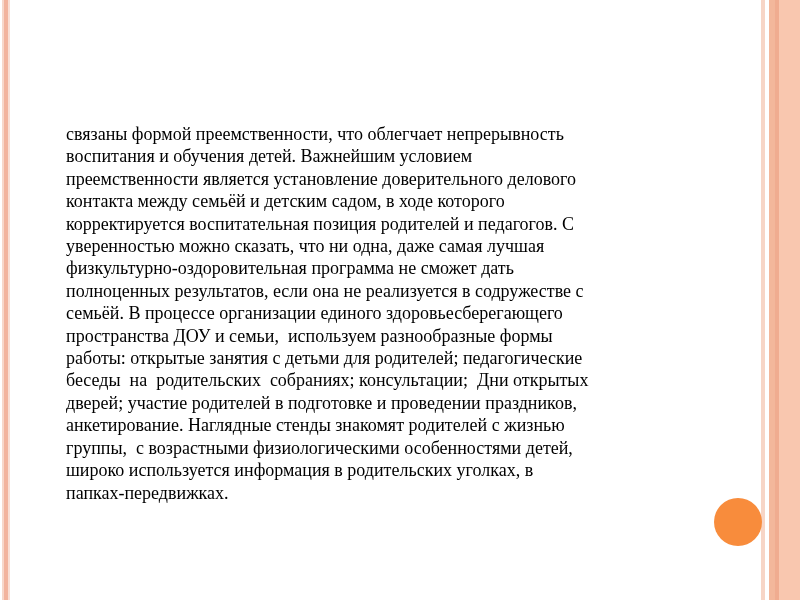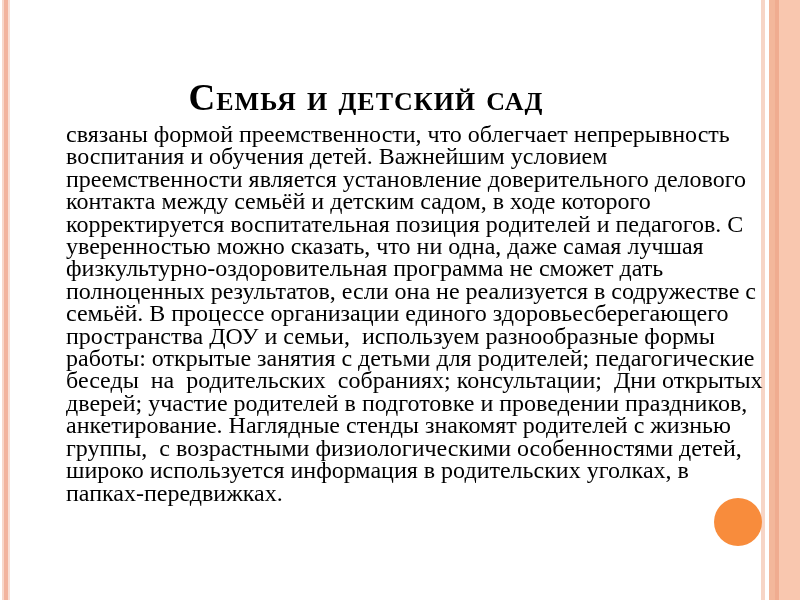--- a/index.html
+++ b/index.html
@@ -42,21 +42,21 @@
     line-height: 1.1;
     font-variant: small-caps;
     letter-spacing: 1px;
     color: #000000;
   }
   .slide-body {
     position: absolute;
     left: 66px;
     top: 123px;
     width: 700px;
-    font-size: 24px;
+    font-size: 18px;
     line-height: 22.4px;
     color: #000000;
     white-space: pre-wrap;
   }
   .accent-circle {
     position: absolute;
     left: 714px;
     top: 498px;
     width: 48px;
     height: 48px;
@@ -70,21 +70,20 @@
 
   <div class="stripe l1" style="background-color: rgb(247, 216, 203);"></div>
   <div class="stripe l2" style="background-color: rgb(242, 180, 158);"></div>
   <div class="stripe l3" style="background-color: rgb(249, 223, 213);"></div>
 
   <div class="stripe r1" style="background-color: rgb(247, 213, 198);"></div>
   <div class="stripe r2" style="background-color: rgb(243, 183, 155);"></div>
   <div class="stripe r3" style="background-color: rgb(240, 172, 144);"></div>
   <div class="stripe r4" style="background-color: rgb(249, 199, 175);"></div>
 
-  <div class="slide-title">Семья и детский сад</div>
 
   <div class="slide-body">связаны формой преемственности, что облегчает непрерывность
 воспитания и обучения детей. Важнейшим условием
 преемственности является установление доверительного делового
 контакта между семьёй и детским садом, в ходе которого
 корректируется воспитательная позиция родителей и педагогов. С
 уверенностью можно сказать, что ни одна, даже самая лучшая
 физкультурно-оздоровительная программа не сможет дать
 полноценных результатов, если она не реализуется в содружестве с
 семьёй. В процессе организации единого здоровьесберегающего

